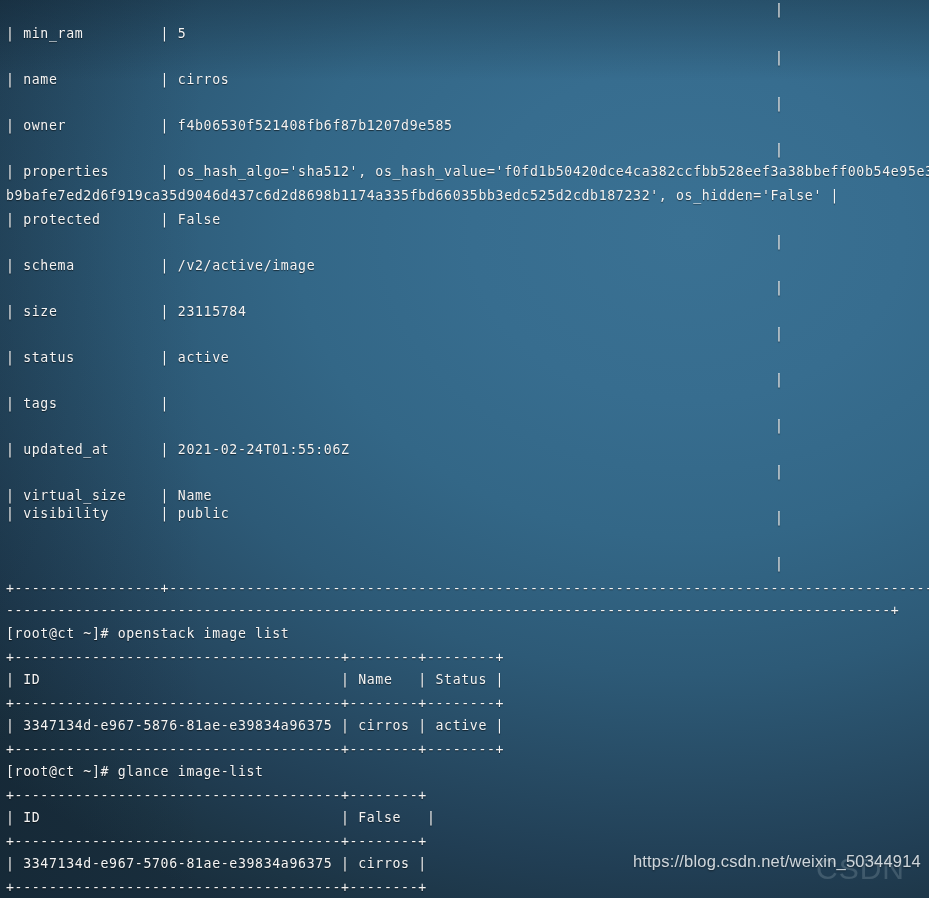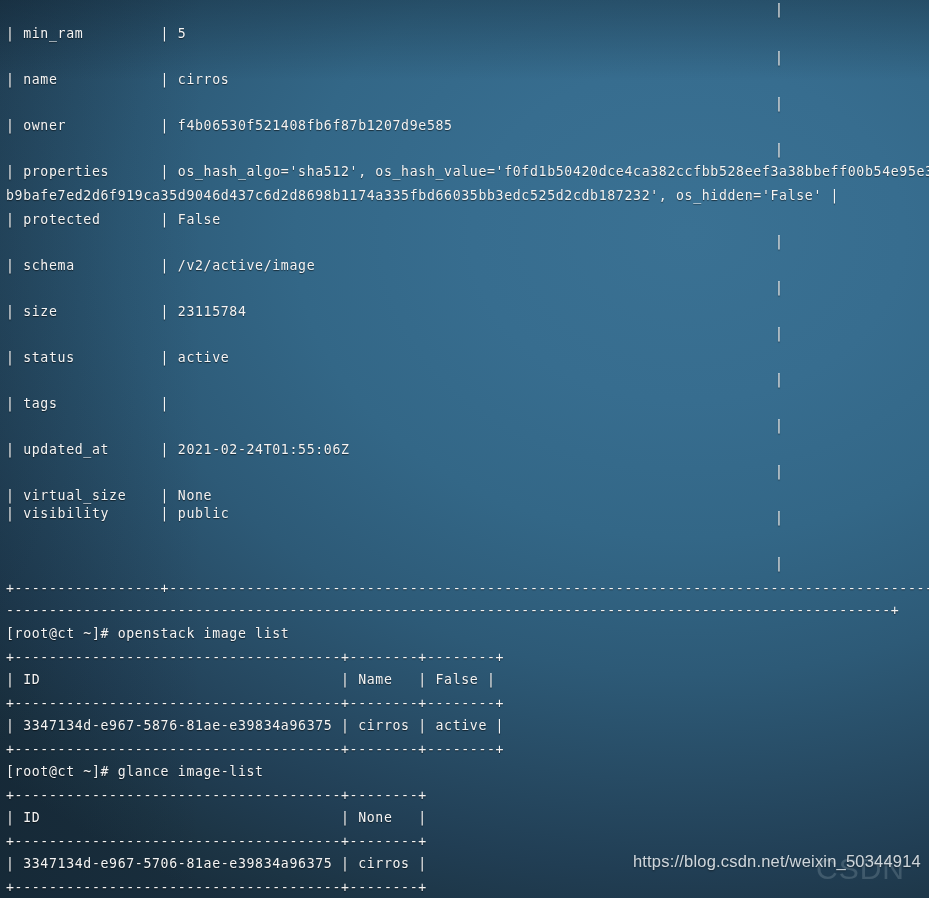--- a/index.html
+++ b/index.html
@@ -110,49 +110,49 @@
     <div class="ln" style="top:70px">| name            | cirros</div>
     <div class="ln" style="top:116px">| owner           | f4b06530f521408fb6f87b1207d9e585</div>
     <div class="ln" style="top:162px">| properties      | os_hash_algo='sha512', os_hash_value='f0fd1b50420dce4ca382ccfbb528eef3a38bbeff00b54e95e3876</div>
     <div class="ln" style="top:186px">b9bafe7ed2d6f919ca35d9046d437c6d2d8698b1174a335fbd66035bb3edc525d2cdb187232', os_hidden='False' |</div>
     <div class="ln" style="top:210px">| protected       | False</div>
     <div class="ln" style="top:256px">| schema          | /v2/active/image</div>
     <div class="ln" style="top:302px">| size            | 23115784</div>
     <div class="ln" style="top:348px">| status          | active</div>
     <div class="ln" style="top:394px">| tags            |</div>
     <div class="ln" style="top:440px">| updated_at      | 2021-02-24T01:55:06Z</div>
-    <div class="ln" style="top:486px">| virtual_size    | None</div>
+    <div class="ln" style="top:486px">| virtual_size    | Name</div>
     <div class="ln" style="top:504px">| visibility      | public</div>
 
     <div class="ln" style="left:775px; top:0px">|</div>
     <div class="ln" style="left:775px; top:48px">|</div>
     <div class="ln" style="left:775px; top:94px">|</div>
     <div class="ln" style="left:775px; top:140px">|</div>
     <div class="ln" style="left:775px; top:232px">|</div>
     <div class="ln" style="left:775px; top:278px">|</div>
     <div class="ln" style="left:775px; top:324px">|</div>
     <div class="ln" style="left:775px; top:370px">|</div>
     <div class="ln" style="left:775px; top:416px">|</div>
     <div class="ln" style="left:775px; top:462px">|</div>
     <div class="ln" style="left:775px; top:508px">|</div>
     <div class="ln" style="left:775px; top:554px">|</div>
 
     <div class="rule" style="top:579px">+-----------------+---------------------------------------------------------------------------------------------</div>
     <div class="rule" style="top:601px">-------------------------------------------------------------------------------------------------------+</div>
 
     <div class="ln" style="top:624px">[root@ct ~]# openstack image list</div>
     <div class="rule" style="top:648px">+--------------------------------------+--------+--------+</div>
-    <div class="ln" style="top:670px">| ID                                   | Name   | False |</div>
+    <div class="ln" style="top:670px">| ID                                   | Name   | Status |</div>
     <div class="rule" style="top:694px">+--------------------------------------+--------+--------+</div>
     <div class="ln" style="top:716px">| 3347134d-e967-5876-81ae-e39834a96375 | cirros | active |</div>
     <div class="rule" style="top:740px">+--------------------------------------+--------+--------+</div>
 
     <div class="ln" style="top:762px">[root@ct ~]# glance image-list</div>
     <div class="rule" style="top:786px">+--------------------------------------+--------+</div>
-    <div class="ln" style="top:808px">| ID                                   | None   |</div>
+    <div class="ln" style="top:808px">| ID                                   | False   |</div>
     <div class="rule" style="top:832px">+--------------------------------------+--------+</div>
     <div class="ln" style="top:854px">| 3347134d-e967-5706-81ae-e39834a96375 | cirros |</div>
     <div class="rule" style="top:878px">+--------------------------------------+--------+</div>
 
   </div>
 
   <div class="wm-mark">CSDN</div>
   <div class="wm">https://blog.csdn.net/weixin_50344914</div>
 </div>
 

